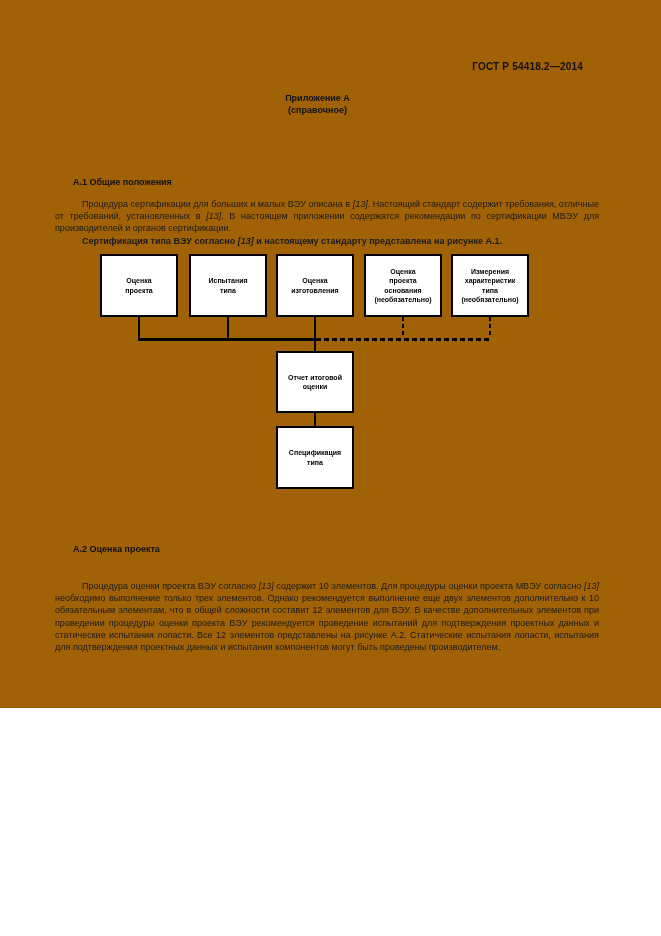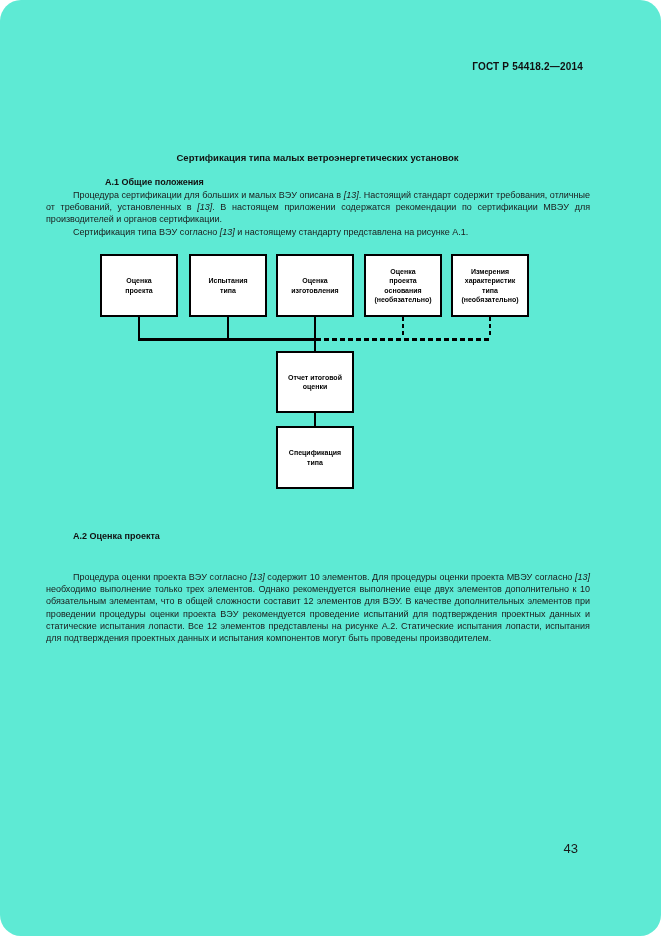--- a/index.html
+++ b/index.html
@@ -1,24 +1,23 @@
 <!DOCTYPE html>
 <html><head>
 <meta charset="utf-8">
 <style>
   html, body { margin: 0; padding: 0; background: #ffffff; }
   .page {
     position: relative;
     width: 661px;
-    height: 936px;
-    background: #5eead4;
+    height: 708px;
+    background: #a16207;
     font-family: "Liberation Sans", sans-serif;
     color: #1a1a1a;
     overflow: hidden;
-    border-radius: 21px;
   }
   .doc-number {
     position: absolute;
     top: 61px;
     right: 78px;
     font-size: 10px;
     font-weight: bold;
     color: #111;
     letter-spacing: 0.2px;
   }
@@ -43,35 +42,35 @@
     font-weight: bold;
     color: #111;
   }
   .heading {
     position: absolute;
     left: 73px;
     font-size: 9px;
     font-weight: bold;
     color: #111;
   }
-  .h-a1 { top: 177px; margin-left: 32px; }
-  .h-a2 { top: 531px; }
+  .h-a1 { top: 177px; }
+  .h-a2 { top: 544px; }
   .par {
     position: absolute;
     left: 46px;
     width: 544px;
-    margin: 0;
+    margin: 9px;
     font-size: 9px;
     line-height: 12.2px;
     text-align: justify;
     color: #1a1a1a;
   }
   .par.indent { text-indent: 27px; }
   .p-a1-1 { top: 189px; }
-  .p-a1-2 { top: 226px; }
+  .p-a1-2 { top: 226px; font-weight: bold; }
   .p-a2   { top: 571px; }
   .par i, .fig-caption i { font-style: italic; }
 
   
   .fc-box {
     position: absolute;
     box-sizing: border-box;
     width: 78px;
     border: 2px solid #000;
     background: #fff;
@@ -128,22 +127,25 @@
     color: #1a1a1a;
   }
 </style>
 </head>
 <body>
 
 <div class="page">
 
   <div class="doc-number">ГОСТ Р 54418.2—2014</div>
 
+  <div class="appendix">
+    <div>Приложение А</div>
+    <div>(справочное)</div>
+  </div>
 
-  <div class="doc-title">Сертификация типа малых ветроэнергетических установок</div>
 
   <div class="heading h-a1">А.1 Общие положения</div>
   <p class="par indent p-a1-1"><span>Процедура сертификации для больших и малых ВЭУ описана в </span><i>[13]</i><span>. Настоящий стандарт содержит требования, отличные от требований, установленных в </span><i>[13]</i><span>. В настоящем приложении содержатся рекомендации по сертификации МВЭУ для производителей и органов сертификации.</span></p>
   <p class="par indent p-a1-2"><span>Сертификация типа ВЭУ согласно </span><i>[13]</i><span> и настоящему стандарту представлена на рисунке А.1.</span></p>
 
   <div>
     <div class="fc-box fc-top b1">Оценка
 проекта</div>
     <div class="fc-box fc-top b2">Испытания
 типа</div>

